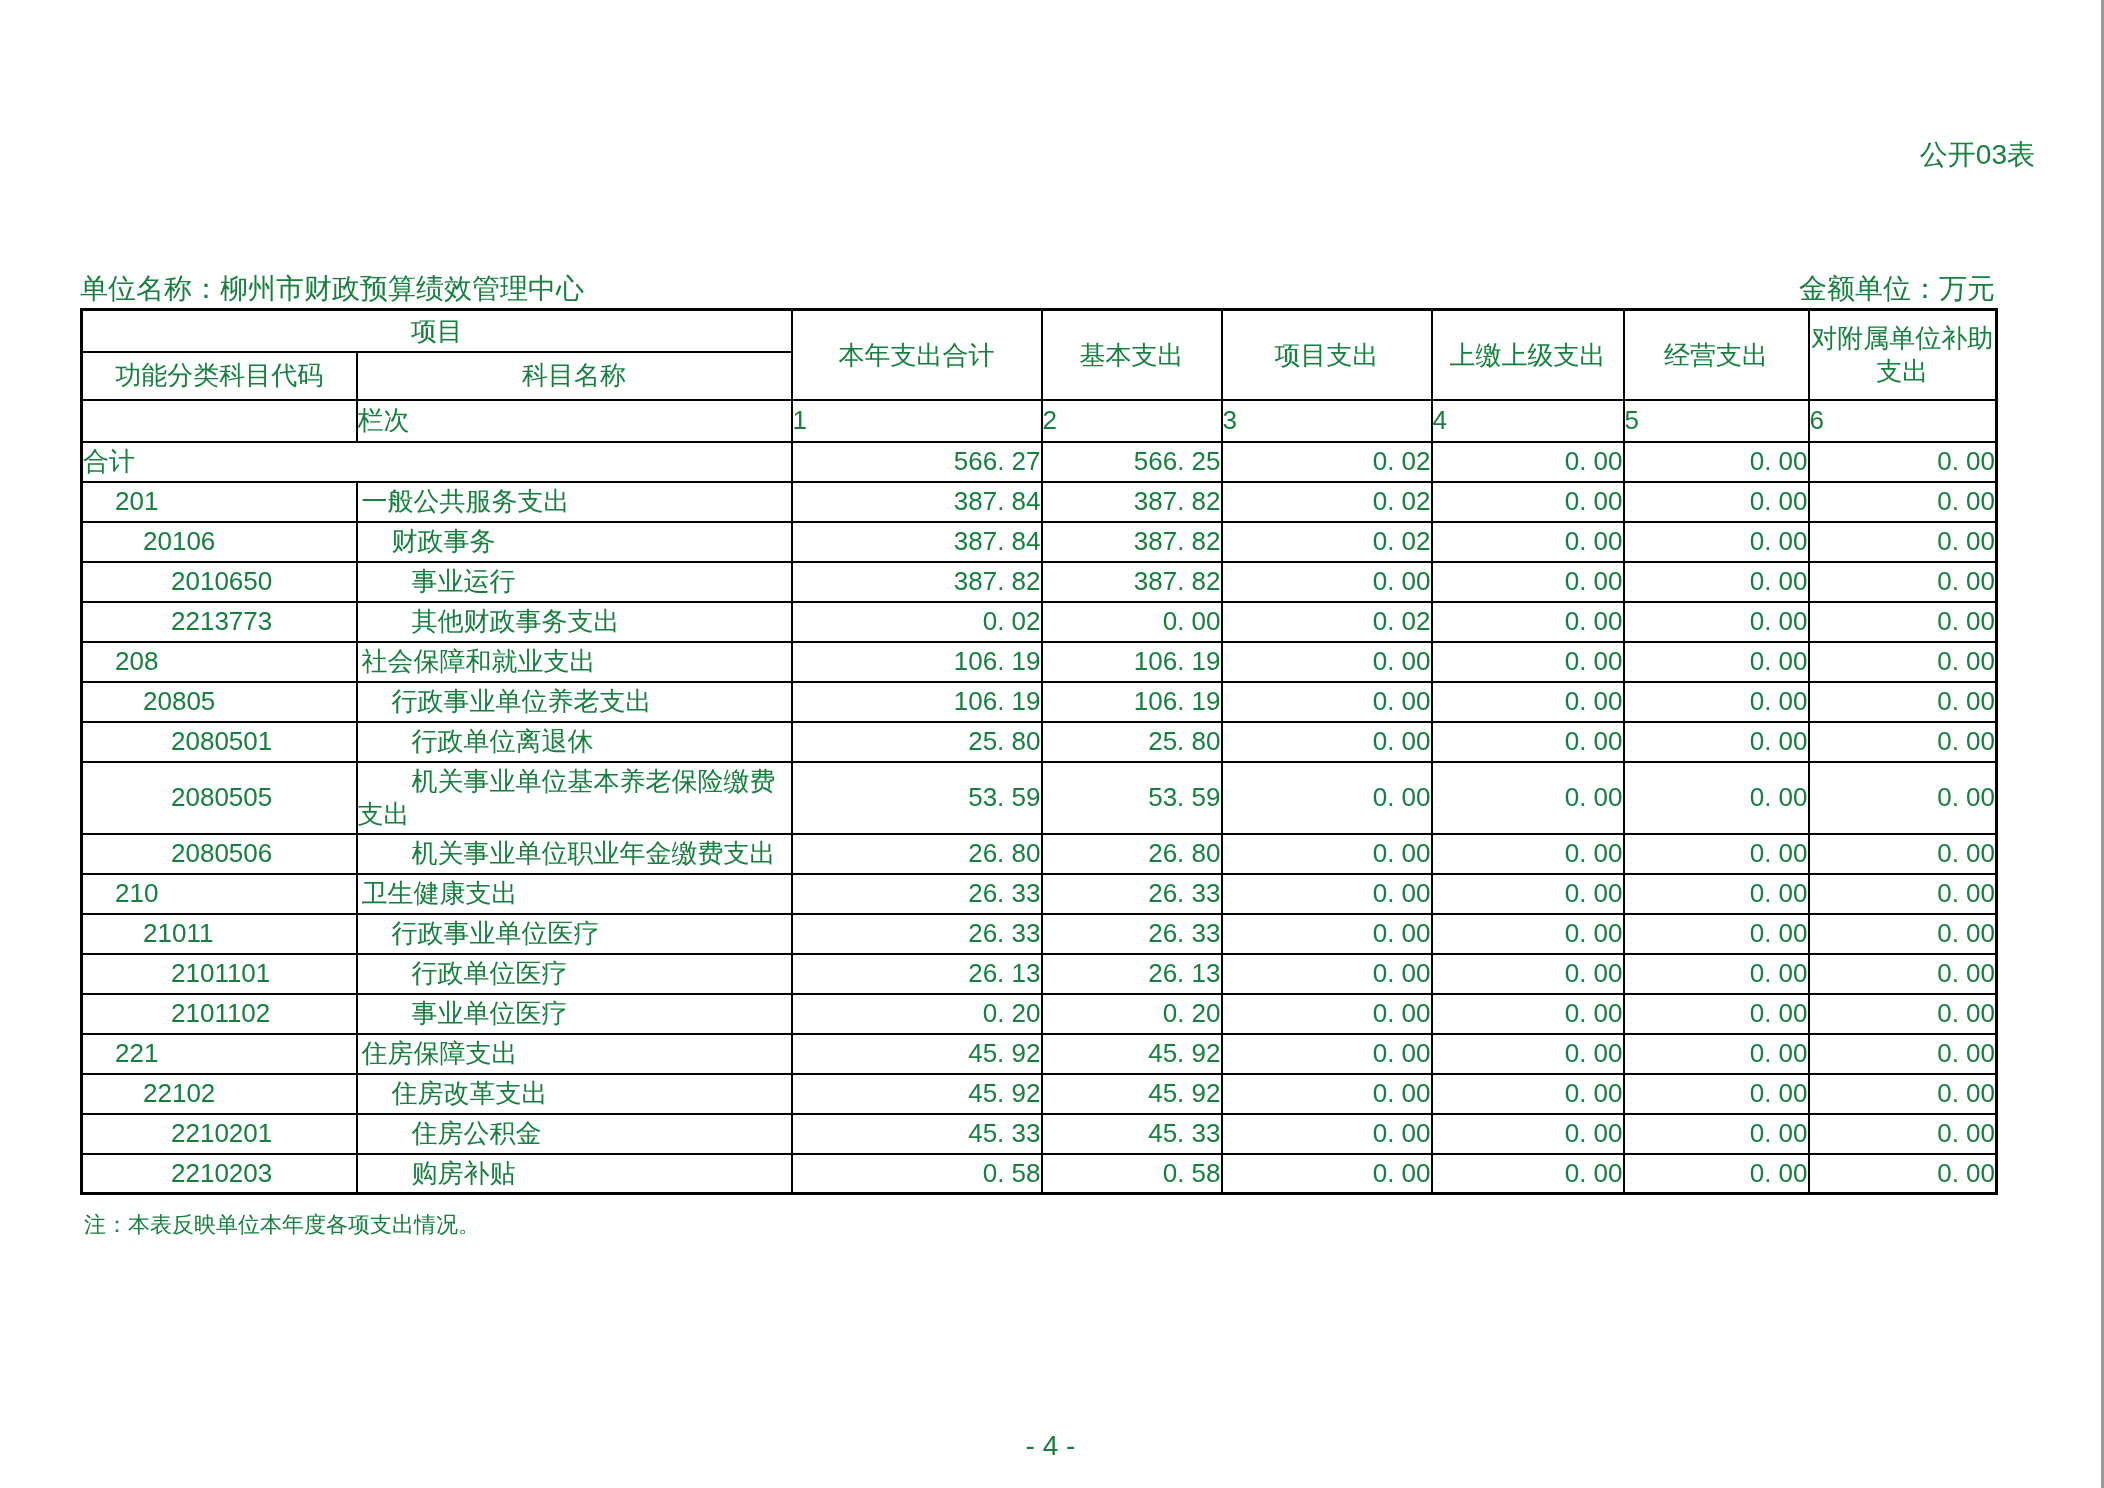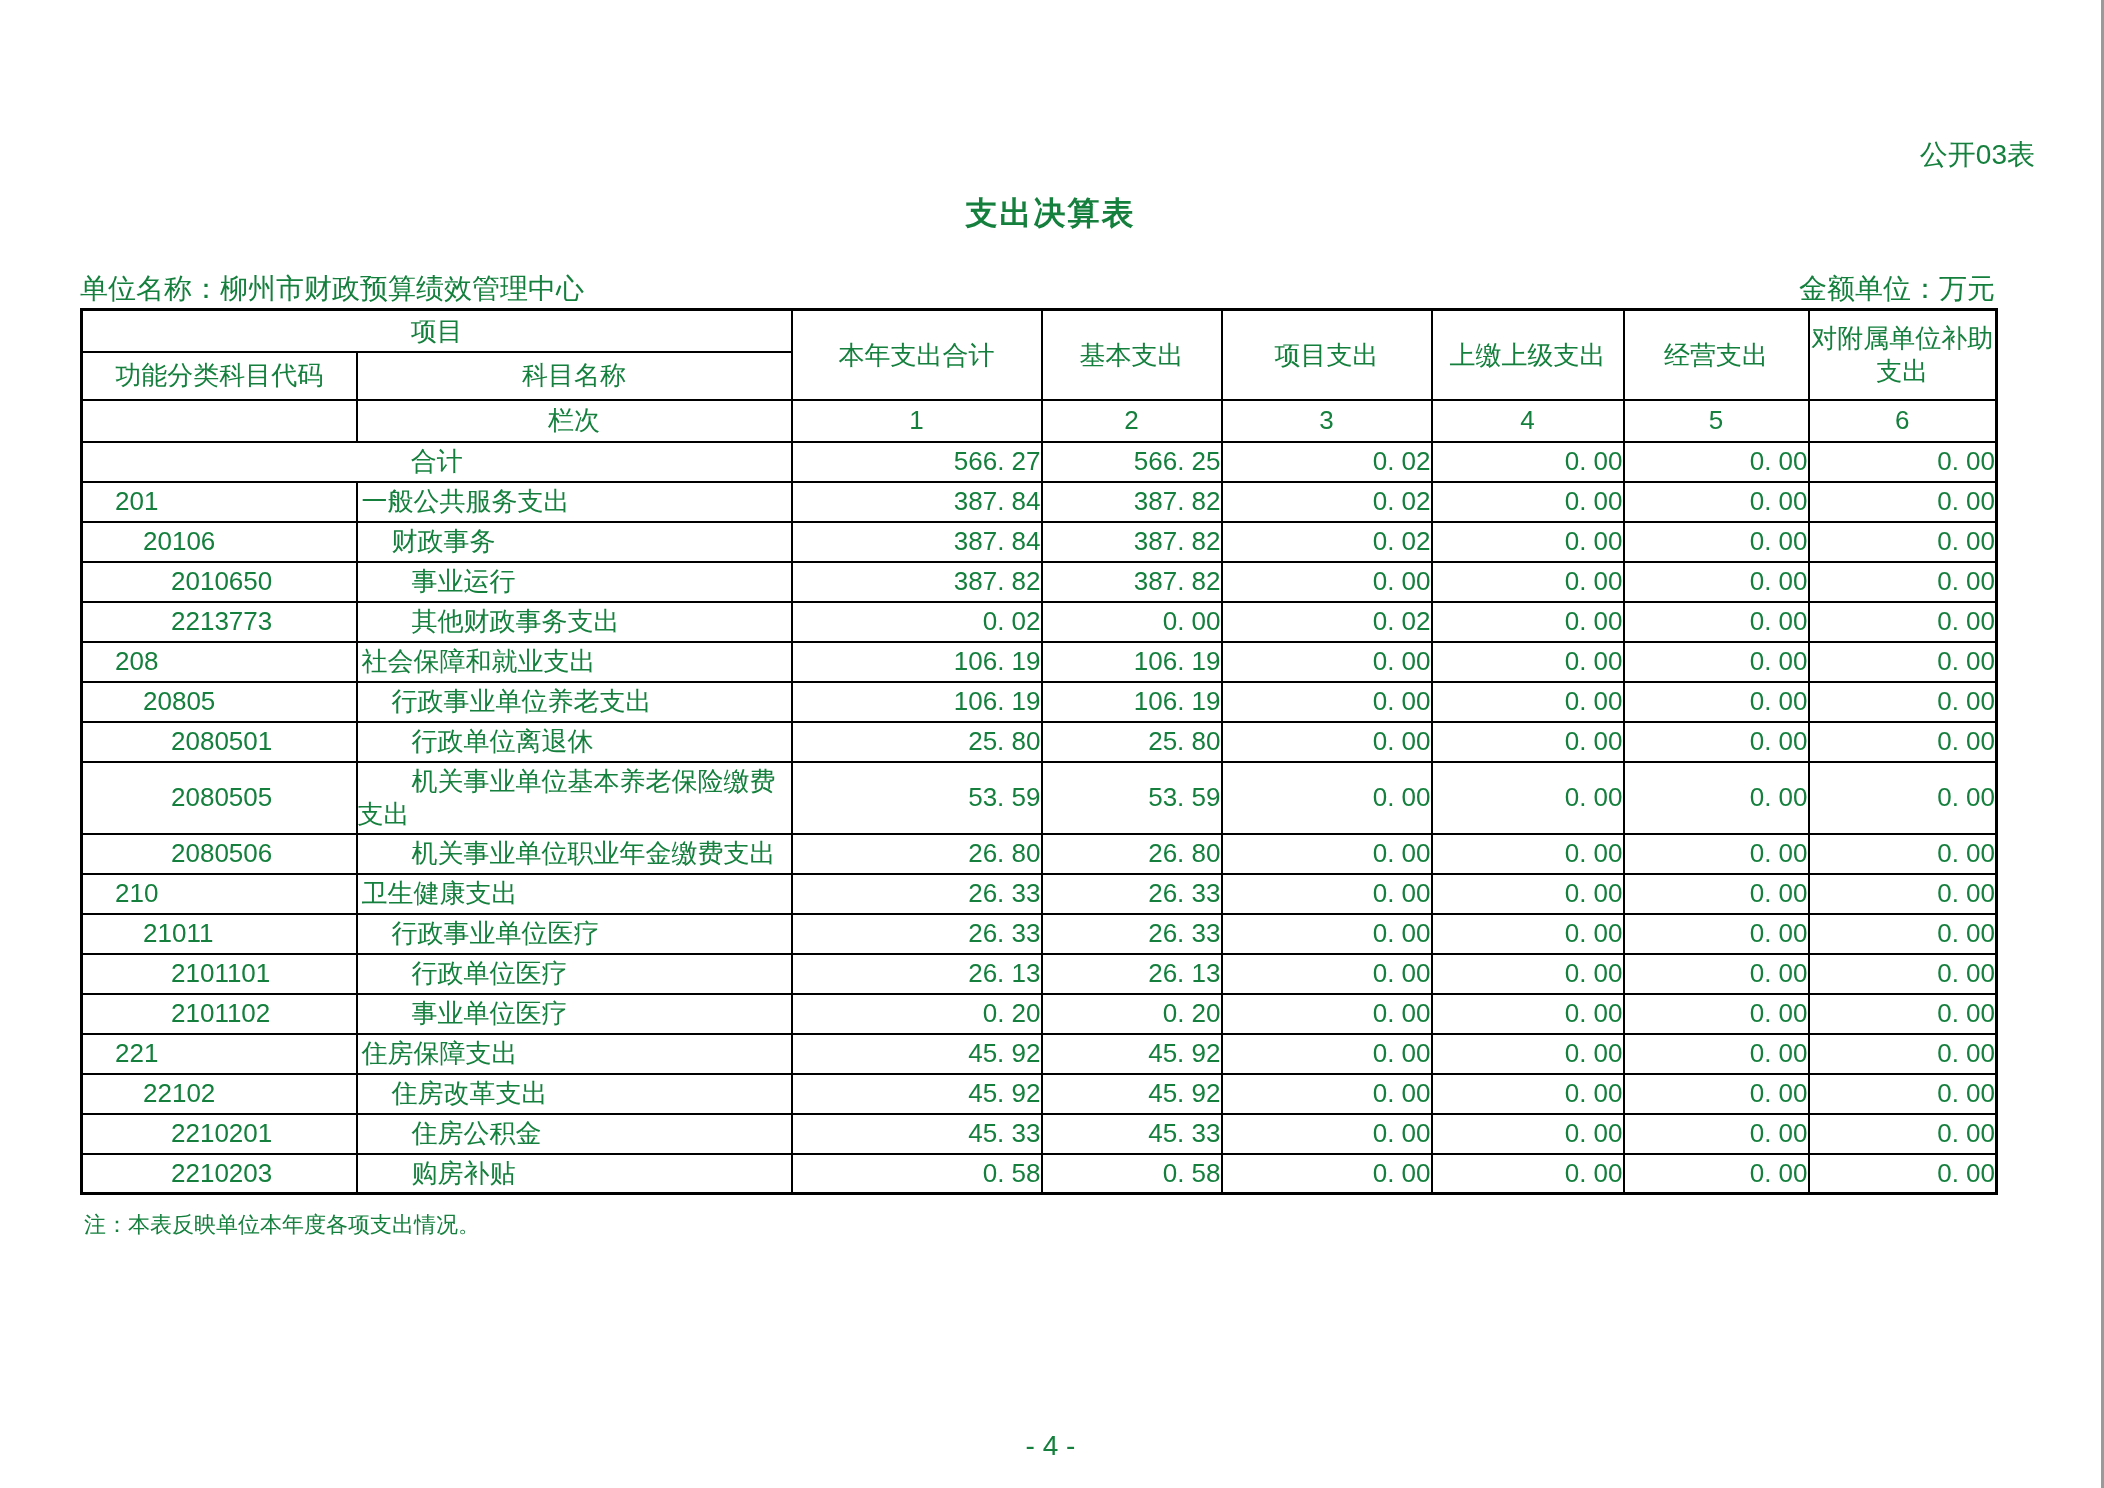--- a/index.html
+++ b/index.html
@@ -32,38 +32,37 @@
     line-height:1.25;
   }
   table.fin th{text-align:center;white-space:pre-line;}
   thead tr.h1{height:42px;}
   thead tr.h2{height:48px;}
   thead tr.h3{height:42px;}
   tbody tr{height:40px;}
   tbody tr.tall{height:72px;}
   td.num{text-align:right;padding-right:4px;}
   td.code,td.name{text-align:left;padding-left:2px;}
-  td.center{text-align:center;border-radius:16px;}
+  td.center{}
   tr.lv1 td.code{text-indent:32px;}
   tr.lv1 td.name{text-indent:4px;}
   tr.lv2 td.code{text-indent:60px;}
   tr.lv2 td.name{text-indent:34px;}
   tr.lv3 td.code{text-indent:88px;}
   tr.lv3 td.name{text-indent:54px;}
   .note-line{position:absolute;top:1210px;left:84px;font-size:22px;}
   .page-number{position:absolute;top:1430px;left:0;right:0;text-align:center;font-size:28px;}
 </style>
 </head>
 <body>
 
 <div class="page">
 
   <div class="doc-label">公开03表</div>
 
-  <div class="doc-title">支出决算表</div>
 
   <div class="meta-line">
     <span>单位名称：柳州市财政预算绩效管理中心</span>
     <span>金额单位：万元</span>
   </div>
 
   <table class="fin">
     <colgroup>
       <col style="width:275px">
         <col style="width:435px">

